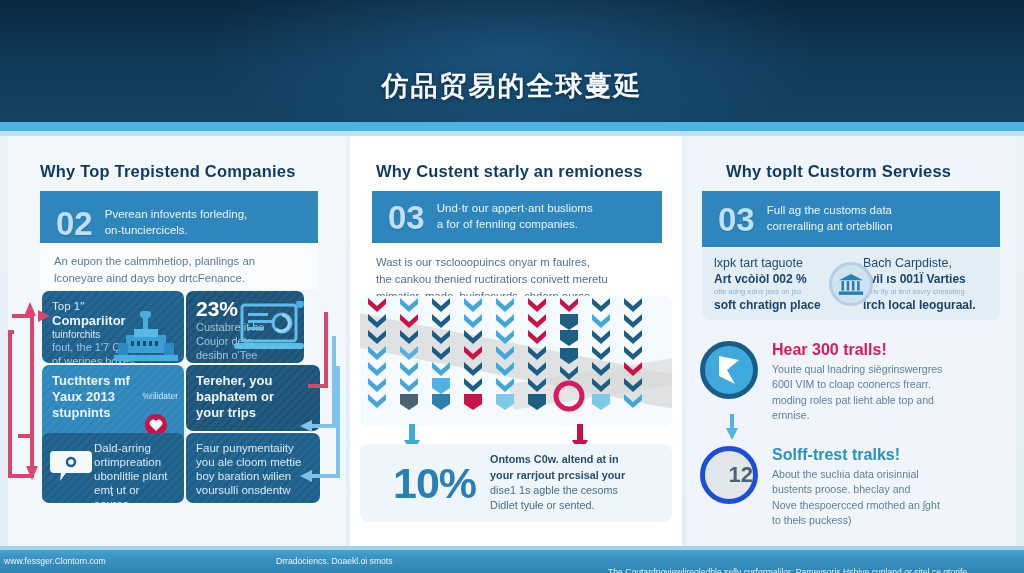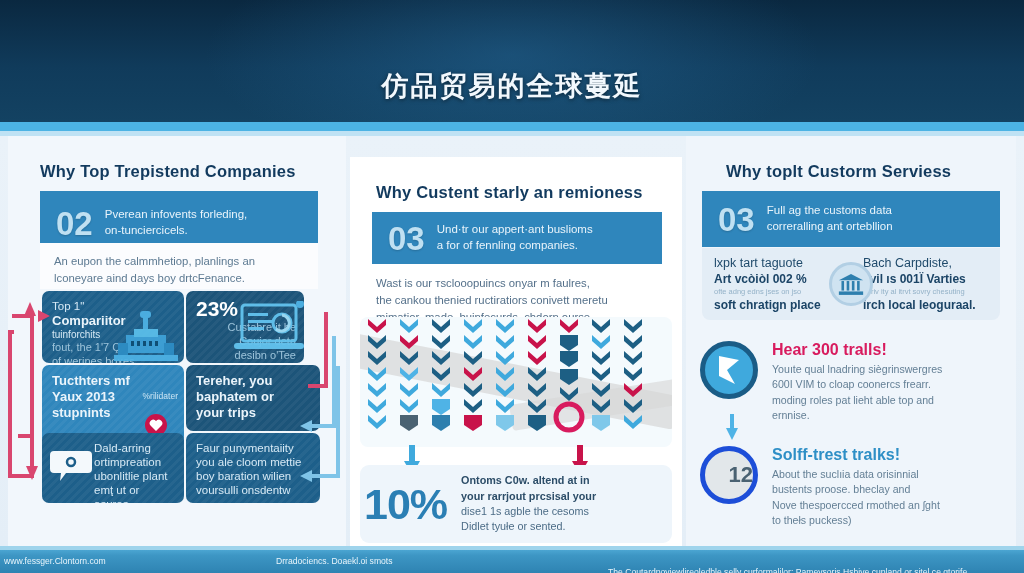--- a/index.html
+++ b/index.html
@@ -32,21 +32,21 @@
   .header-rule-a { position: absolute; left:0; top:122px; width:1024px; height:9px; background:#4cb3e4; }
   .header-rule-b { position: absolute; left:0; top:131px; width:1024px; height:5px; background:#bfe2f4; }
 
   
   .stage {
     position: absolute; left:0; top:136px; width:1024px; height:410px;
     background: linear-gradient(180deg,#eaf2f9 0%,#e4eef7 100%);
   }
   .col { position: absolute; top: 0; height: 410px; }
   .col-left   { left: 8px;   width: 338px; background:#f2f7fc; }
-  .col-mid    { left: 350px; width: 332px; background:#ffffff;margin-top:21px; }
+  .col-mid    { left: 350px; width: 332px; background:#ffffff; }
   .col-right  { left: 686px; width: 330px; background:#eff5fb; }
 
   .col-title {
     position: absolute; left: 32px; top: 26px; right: 18px;
     font-size: 16.5px; font-weight: bold; color: #123a5e; letter-spacing: .2px;
   }
   .col-mid .col-title { left: 26px; }
   .col-right .col-title { left: 40px; }
 
   
@@ -103,21 +103,21 @@
   .chev-band2 {
     position:absolute; left:150px; top:74px; width:180px; height:26px;
     background:#d7d7d7; opacity:.62; transform: rotate(-9deg); border-radius:4px;
   }
   .arrow-down { position:absolute; width:16px; height:30px; }
 
   
   .callout {
     position:absolute; left:10px; top:308px; width:312px; height:78px;
     background:#eef5fb; border-radius:9px;
-    display:flex; align-items:center; padding:0 4px; gap:14px;
+    display:flex; align-items:center; padding:0 33px; gap:14px;
   }
   .callout-num { font-size:43px; font-weight:bold; color:#2b7fb4; line-height:1; letter-spacing:-1px; }
   .callout-txt { font-size:10.8px; color:#4c6c86; line-height:1.42; }
   .callout-txt .l1 { color:#2c4d68; font-weight:bold; }
 
   
   .r-split {
     position:absolute; left:16px; top:112px; width:298px; height:72px;
     background:#e3edf6; border-radius:0 0 8px 8px;
     display:flex; align-items:center;
@@ -204,21 +204,21 @@
           <rect x="50" y="32" width="10" height="12" fill="#2e8fc6"></rect>
           <rect x="17" y="30" width="3" height="5" fill="#0f4e73"></rect>
           <rect x="23" y="30" width="3" height="5" fill="#0f4e73"></rect>
           <rect x="29" y="30" width="3" height="5" fill="#0f4e73"></rect>
           <rect x="35" y="30" width="3" height="5" fill="#0f4e73"></rect>
           <rect x="41" y="30" width="3" height="5" fill="#0f4e73"></rect>
           <rect x="0" y="44" width="64" height="6" fill="#4fb3e6"></rect>
         </svg>
       </div>
 
-      <div class="gcard gc-navy" style="left:144px; top:0; width:118px; height:72px;text-align:right;">
+      <div class="gcard gc-navy" style="left:144px; top:0; width:118px; height:72px;">
         <div class="gc-pct">
           <span>23%</span>
         </div>
         <div class="gc-txt" style="top:30px;">
           <div class="sm">Custabre it he</div>
           <div class="sm">Coujor deta</div>
           <div class="sm">desibn o'Tee</div>
           <div class="sm">anretntoe</div>
         </div>
         <svg class="ico-laptop" viewBox="0 0 74 54">

